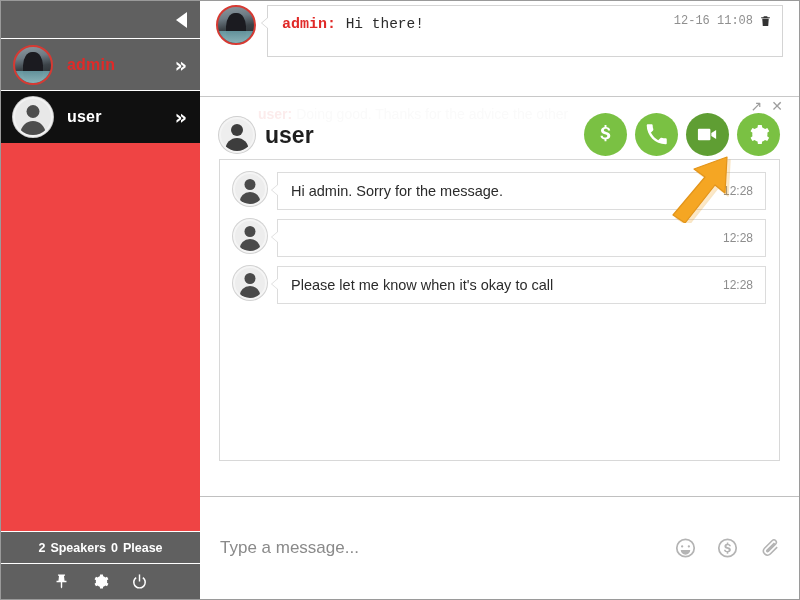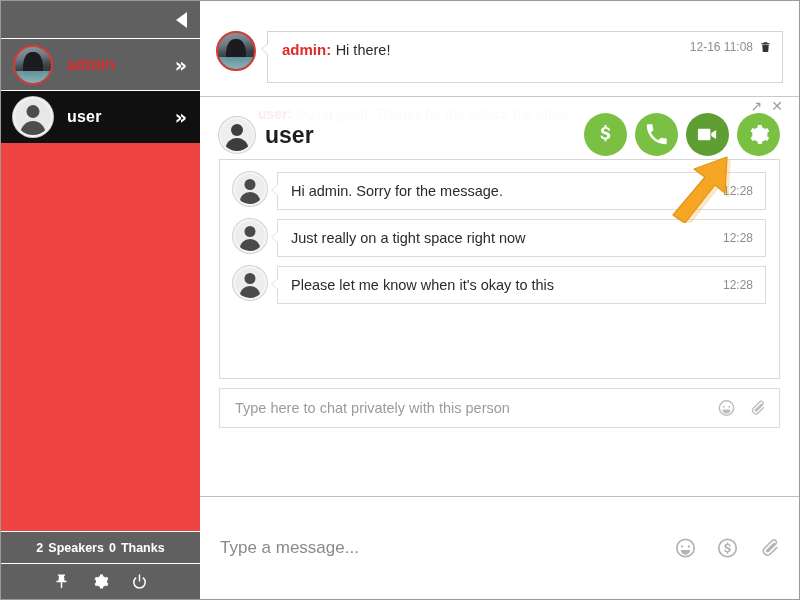--- a/index.html
+++ b/index.html
@@ -131,23 +131,24 @@
     height: 598px;
     background: #ffffff;
     display: flex;
     flex-direction: column;
   }
 
   
   .public-area {
     position: relative;
     height: 96px;
-    padding: 30px 16px 0 16px;
+    padding: 4px 16px 0 16px;
     border-bottom: 1px solid #c8c8c8;
     overflow: hidden;
+    font-family: Liberation Mono, monospace;
   }
   .msg-line { display: flex; align-items: flex-start; }
   .pub-avatar {
     width: 40px; height: 40px; border-radius: 50%;
     flex: 0 0 40px; margin-right: 11px;
     position: relative; overflow: hidden;
     border: 2px solid #d63a33;
     background: linear-gradient(170deg,#8d9aa0 0%, #6e7b84 30%, #3c4348 55%, #2a2f33 80%);
   }
   .pub-avatar::before {
@@ -247,21 +248,21 @@
     background: #7ac143;
     display: flex; align-items: center; justify-content: center;
     cursor: pointer;
   }
   .act-btn.hover { background: #5f9e33; }
   .act-btn svg { width: 23px; height: 23px; fill: #ffffff; }
 
   
   .priv-msgs {
     position: relative;
-    height: 220px;
+    height: 302px;
     border: 1px solid #d8d8d8;
     background: #ffffff;
     padding: 12px 13px;
     overflow: hidden;
   }
   .priv-row { display: flex; align-items: flex-start; margin-bottom: 9px; }
   .priv-av {
     width: 34px; height: 34px; border-radius: 50%;
     flex: 0 0 34px; margin-right: 10px; position: relative;
     background: #ededed; border: 2px solid #f5f5f5;
@@ -370,21 +371,21 @@
         <span class="user-name plain-name">user</span>
         <span class="chev">»</span>
       </div>
 
     </div>
 
     <div class="sidebar-stats">
       <span>2</span>
       <span class="lbl">Speakers</span>
       <span>0</span>
-      <span class="lbl">Thanks</span>
+      <span class="lbl">Please</span>
     </div>
 
     <div class="sidebar-foot">
       <svg class="foot-ico" viewBox="0 0 24 24">
         <path d="M7 2h10v2h-1.5l.8 7H19v2h-6v7l-1 2-1-2v-7H5v-2h2.7l.8-7H7z"></path>
       </svg>
       <svg class="foot-ico" viewBox="0 0 24 24">
         <path d="M12 8a4 4 0 100 8 4 4 0 000-8zm9.4 4c0-.6-.1-1.2-.2-1.8l2-1.5-2-3.4-2.3 1a7.9 7.9 0 00-3.1-1.8L15.4 2h-4l-.4 2.5a7.9 7.9 0 00-3.1 1.8l-2.3-1-2 3.4 2 1.5c-.1.6-.2 1.2-.2 1.8s.1 1.2.2 1.8l-2 1.5 2 3.4 2.3-1a7.9 7.9 0 003.1 1.8l.4 2.5h4l.4-2.5a7.9 7.9 0 003.1-1.8l2.3 1 2-3.4-2-1.5c.1-.6.2-1.2.2-1.8z"></path>
       </svg>
       <svg class="foot-ico" viewBox="0 0 24 24">
@@ -470,49 +471,37 @@
             <span class="priv-time">12:28</span>
           </div>
         </div>
 
         <div class="priv-row">
           <div class="priv-av">
               <span class="head"></span>
               <span class="body"></span>
             </div>
           <div class="priv-bubble">
-            <span class="priv-text">Just really on a tight space right now</span>
             <span class="priv-time">12:28</span>
           </div>
         </div>
 
         <div class="priv-row">
           <div class="priv-av">
               <span class="head"></span>
               <span class="body"></span>
             </div>
           <div class="priv-bubble">
-            <span class="priv-text">Please let me know when it's okay to this</span>
+            <span class="priv-text">Please let me know when it's okay to call</span>
             <span class="priv-time">12:28</span>
           </div>
         </div>
 
       </div>
 
-      <div class="priv-input-wrap">
-        <span class="ph">Type here to chat privately with this person</span>
-        <div class="inp-icons">
-          <svg viewBox="0 0 24 24">
-            <path d="M12 2a10 10 0 100 20 10 10 0 000-20zm0 1.8a8.2 8.2 0 110 16.4 8.2 8.2 0 010-16.4zM8.5 9.2a1.2 1.2 0 110 2.4 1.2 1.2 0 010-2.4zm7 0a1.2 1.2 0 110 2.4 1.2 1.2 0 010-2.4zM7 14h10a5 5 0 01-10 0z"></path>
-          </svg>
-          <svg viewBox="0 0 24 24">
-            <path d="M16.5 6.2l-7.7 7.7a1.7 1.7 0 002.4 2.4l7.9-7.9a3.4 3.4 0 00-4.8-4.8L6.2 11.7a5.1 5.1 0 007.2 7.2l7.2-7.2-1.2-1.2-7.2 7.2a3.4 3.4 0 01-4.8-4.8l8.1-8.1a1.7 1.7 0 012.4 2.4z"></path>
-          </svg>
-        </div>
-      </div>
 
     </div>
 
     <div class="composer">
       <span class="ph">Type a message...</span>
       <div class="composer-icons">
         <svg viewBox="0 0 24 24">
           <path d="M12 2a10 10 0 100 20 10 10 0 000-20zm0 1.8a8.2 8.2 0 110 16.4 8.2 8.2 0 010-16.4zM8.5 9.2a1.2 1.2 0 110 2.4 1.2 1.2 0 010-2.4zm7 0a1.2 1.2 0 110 2.4 1.2 1.2 0 010-2.4zM7 14h10a5 5 0 01-10 0z"></path>
         </svg>
         <svg viewBox="0 0 24 24">

